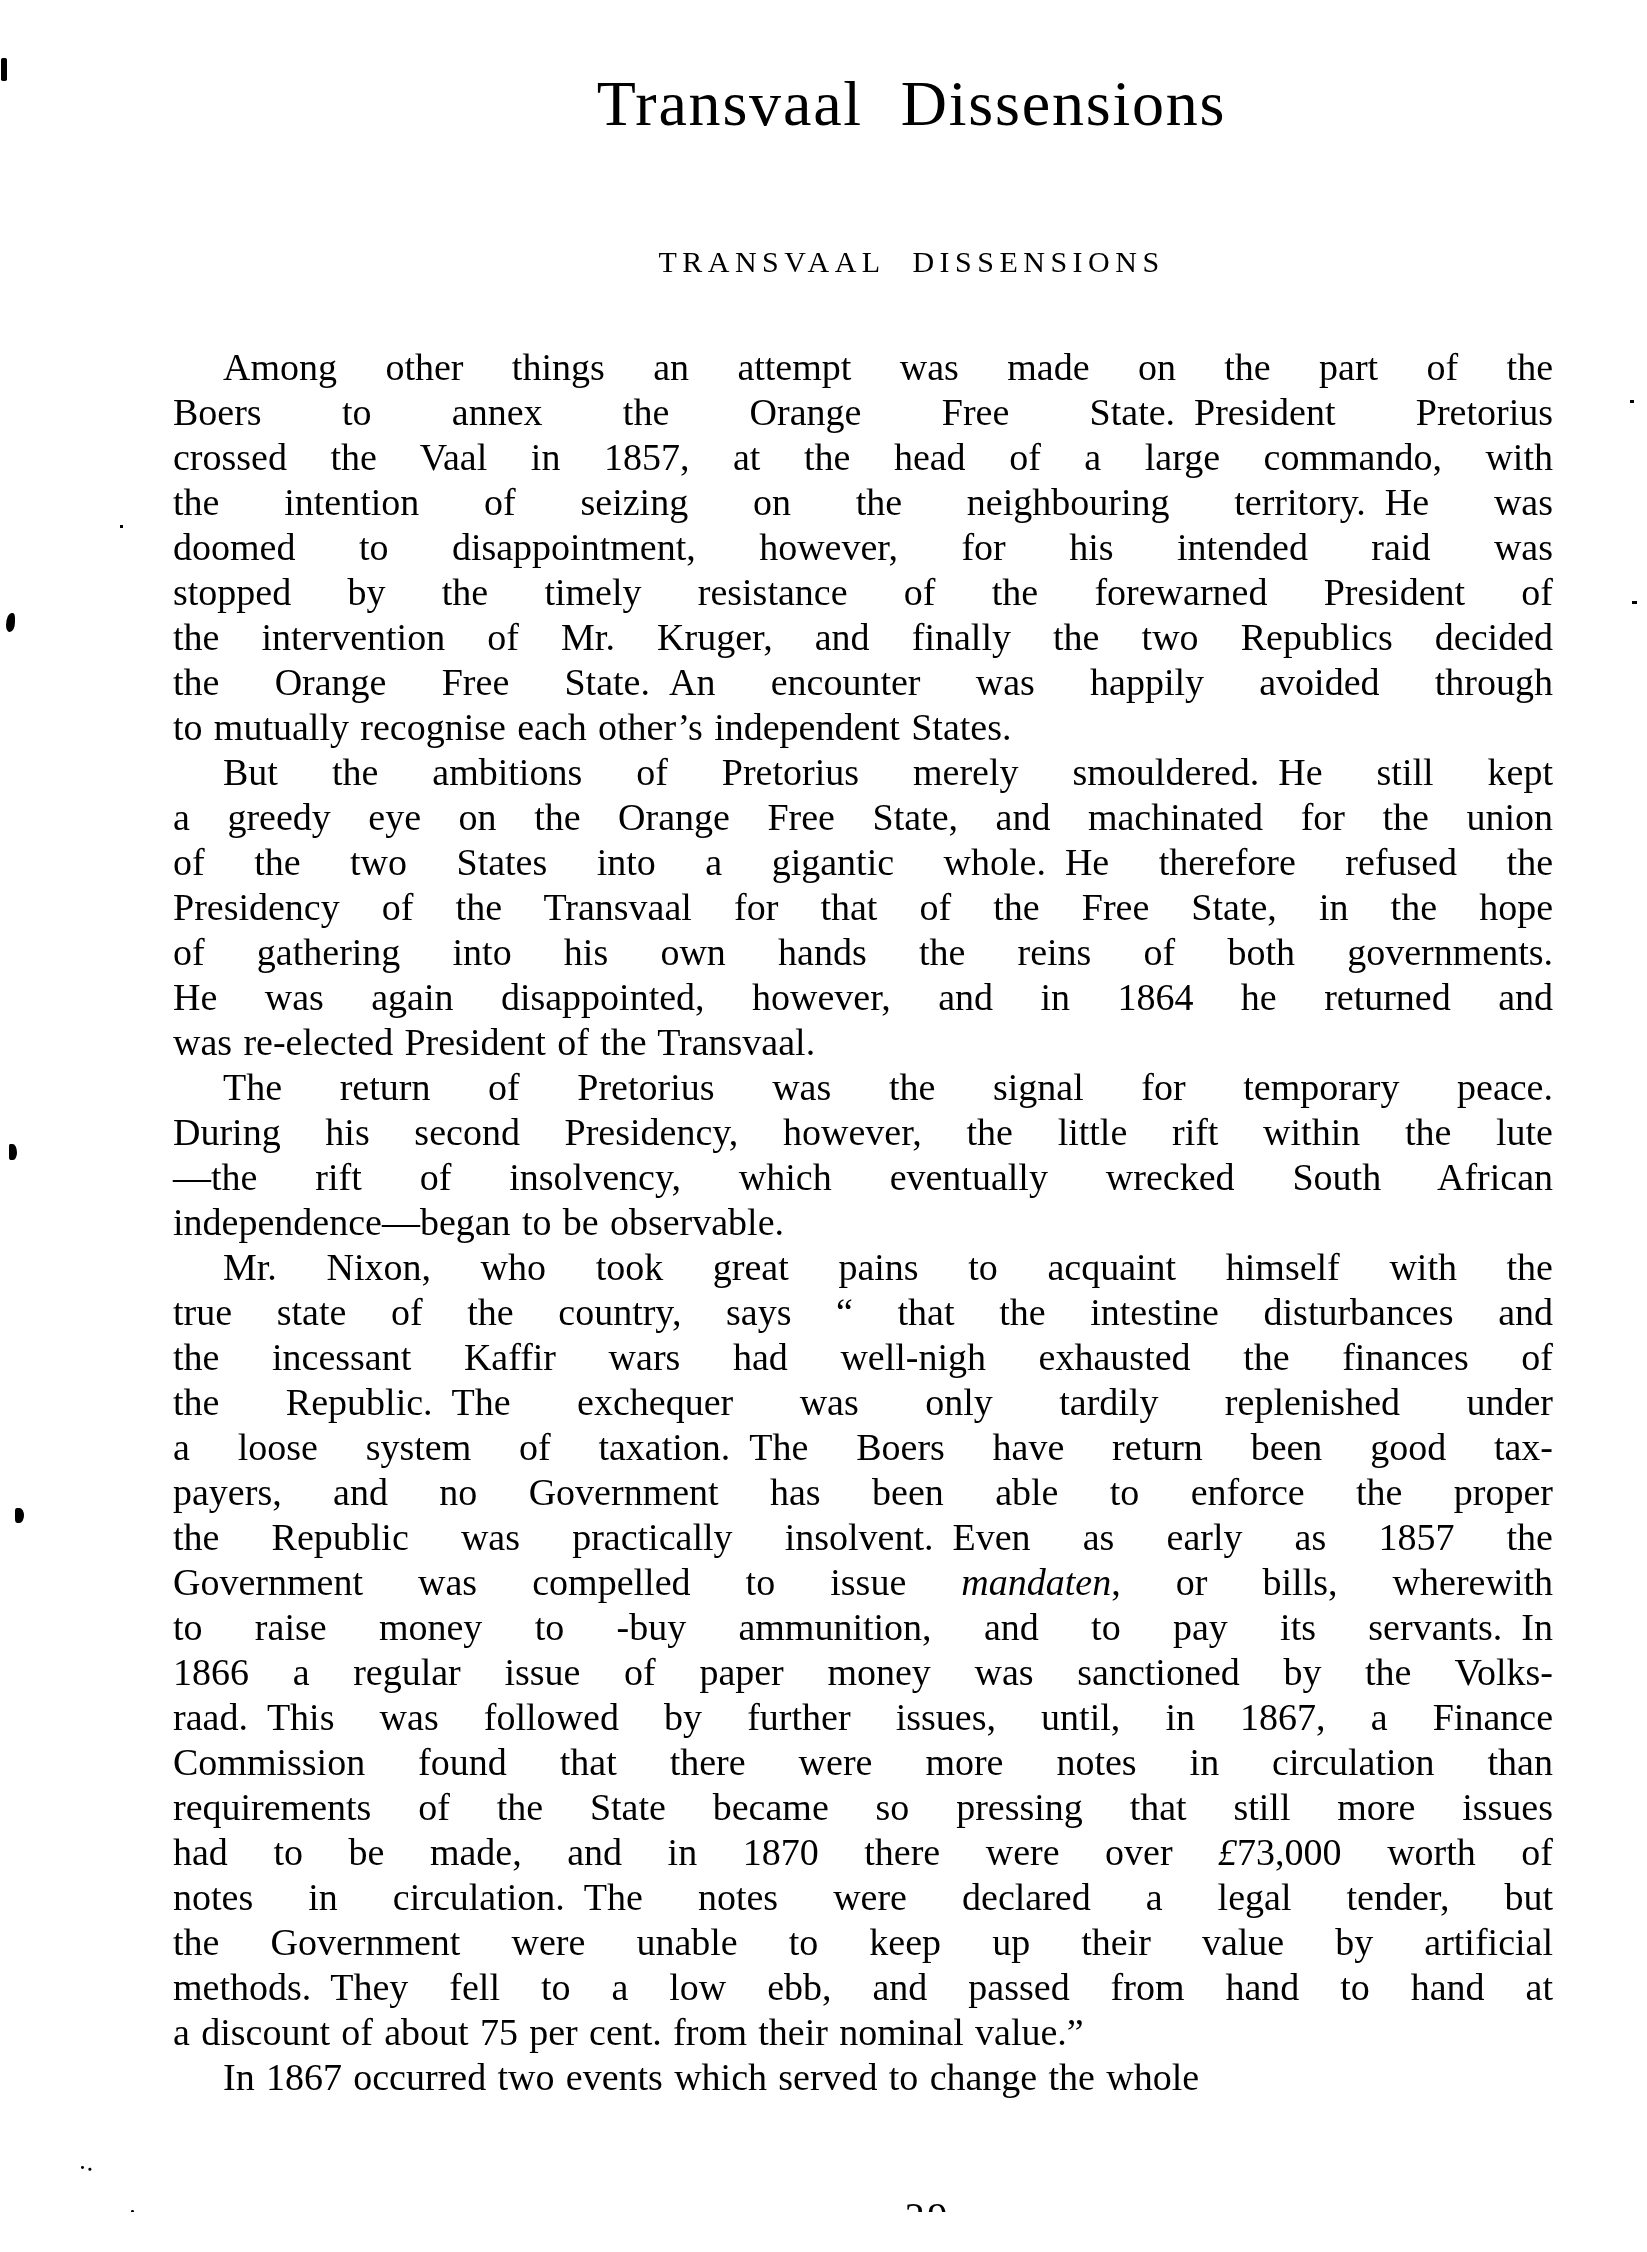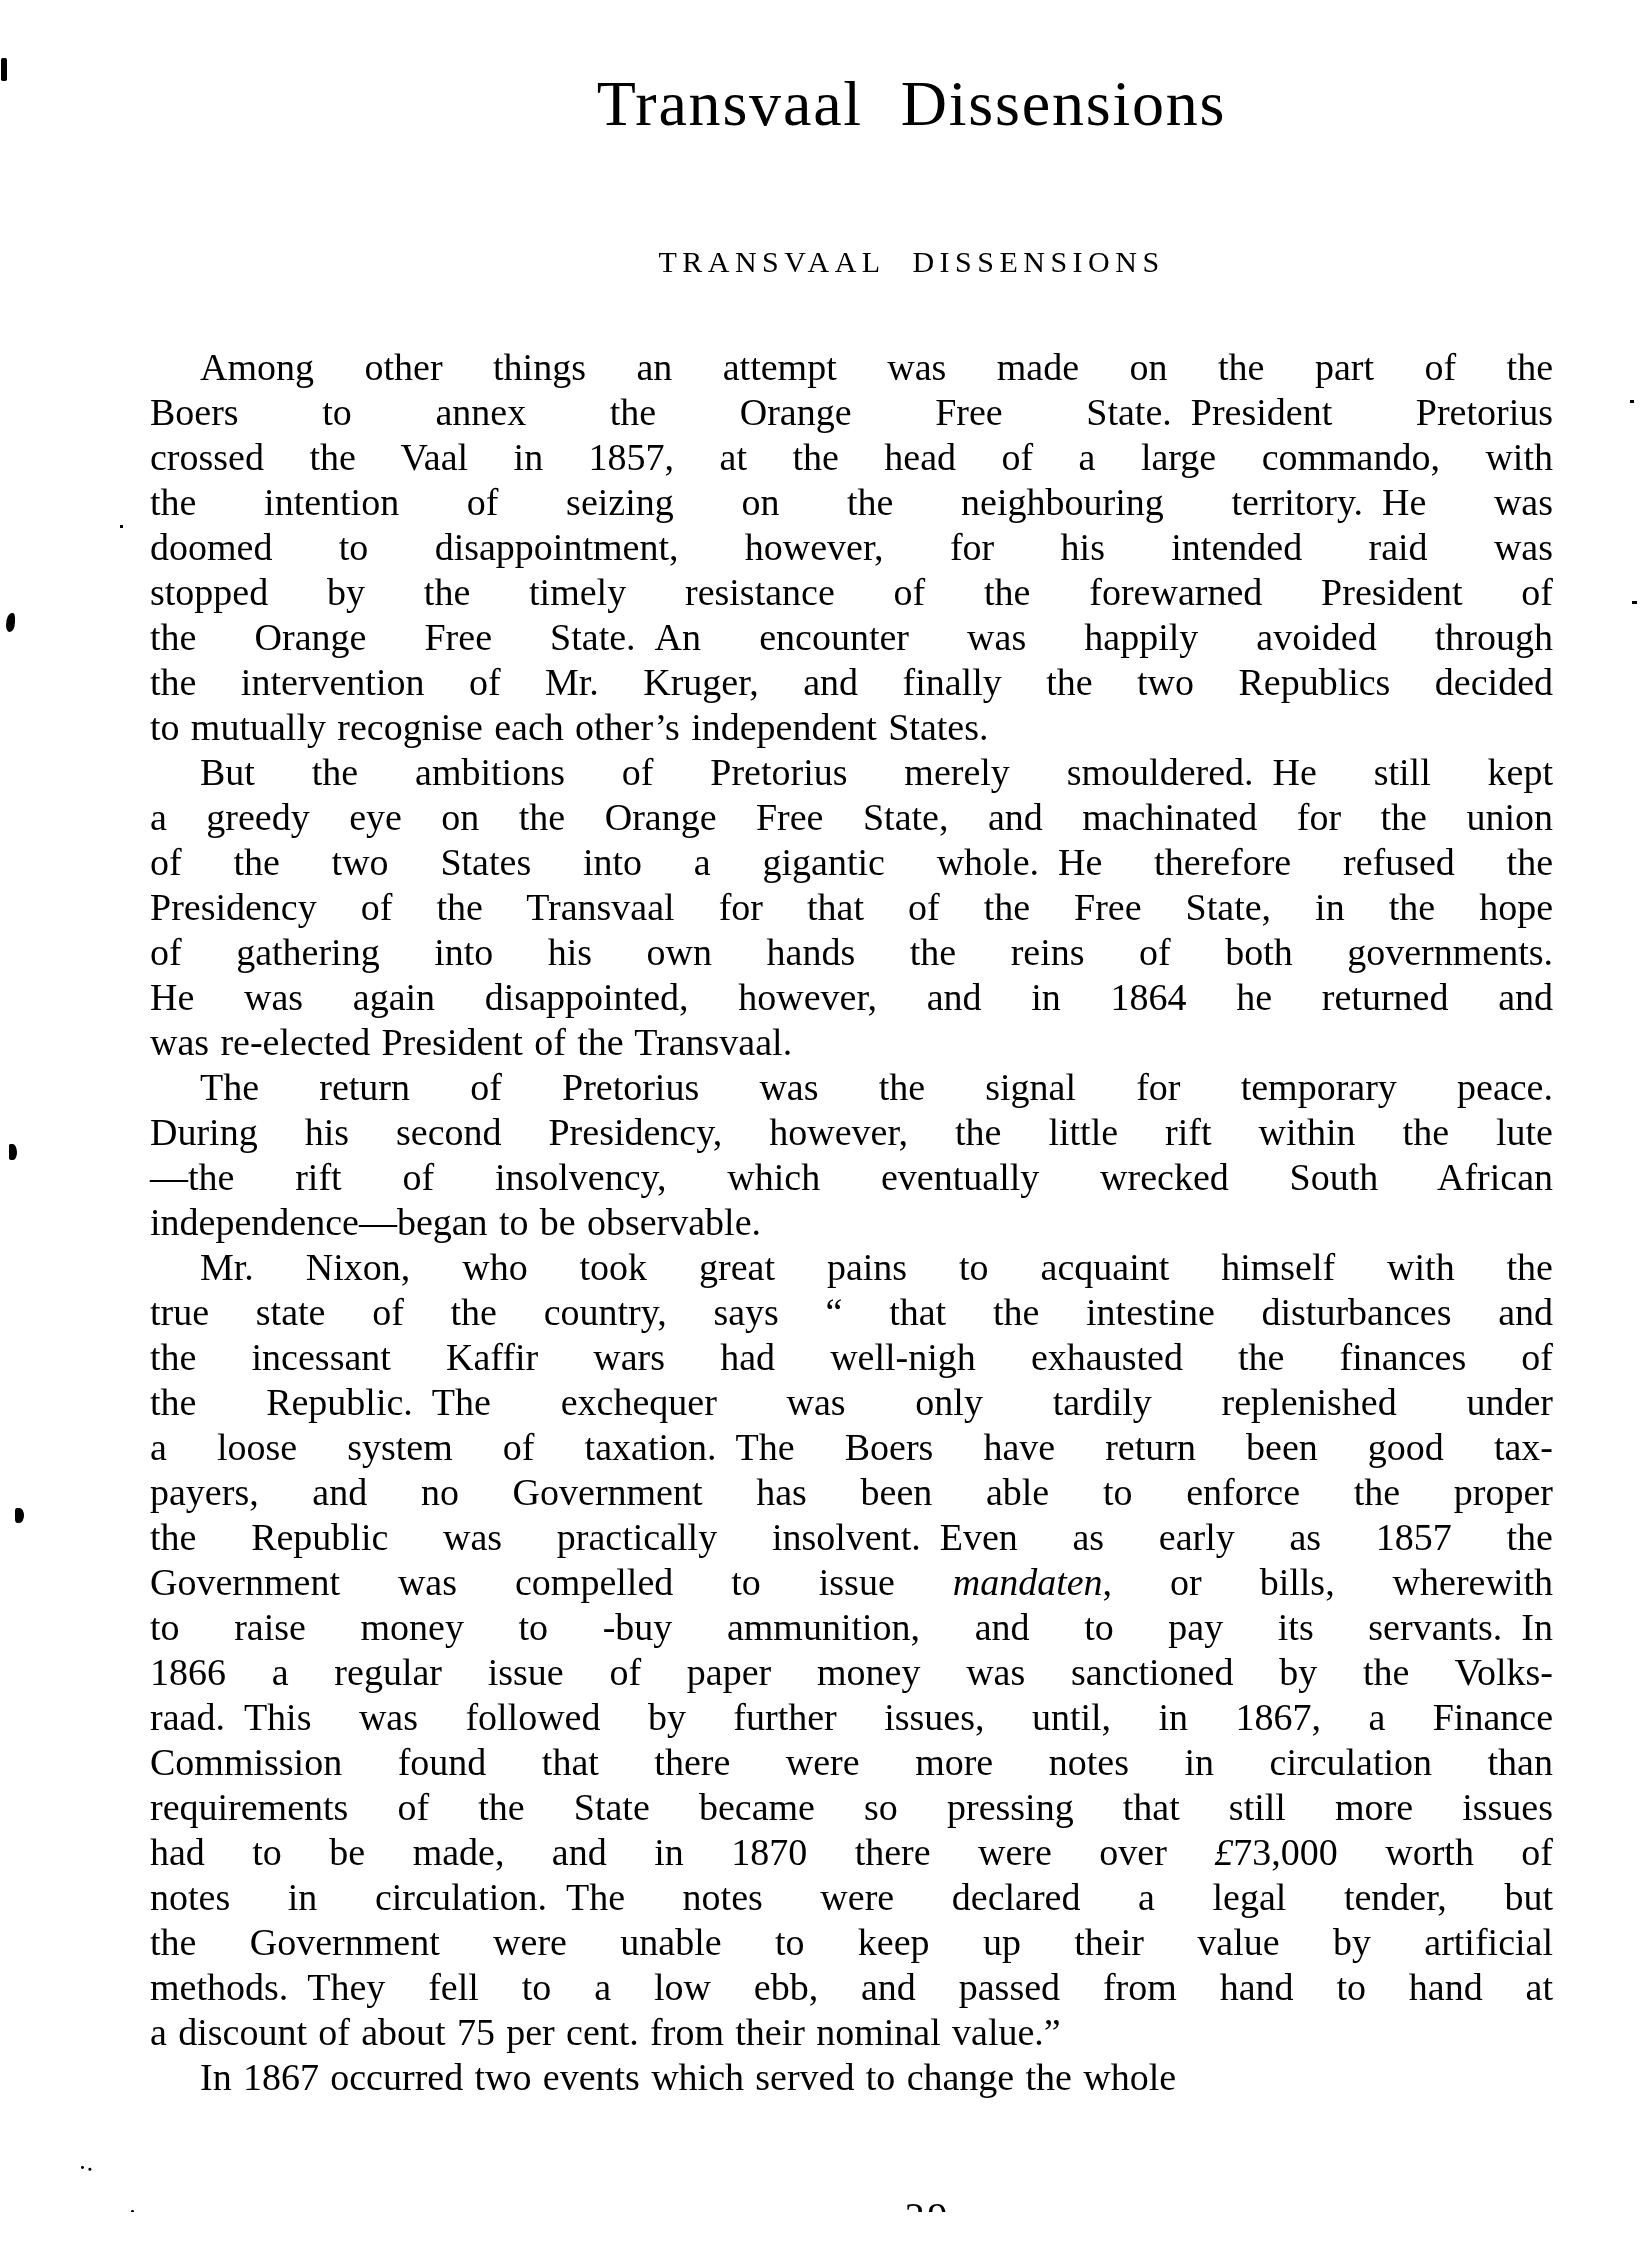--- a/index.html
+++ b/index.html
@@ -42,20 +42,21 @@
     top: 345px;
     left: 150px;
     width: 1403px;
     font-size: 38px;
     line-height: 45px;
     word-spacing: 1.8px;
   }
   .line {
     text-align: justify;
     text-align-last: justify;
+    margin-left: 23px;
   }
   .line.last { text-align-last: left; }
   .line.first { text-indent: 50px; }
   .page-number {
     position: absolute;
     top: 2193px;
     left: 138px;
     width: 1403px;
     transform: translateX(88px);
     text-align: center;
@@ -94,22 +95,22 @@
 
   <div class="running-head">TRANSVAAL DISSENSIONS</div>
 
   <div class="body-text">
       <div class="line first">Among other things an attempt was made on the part of the</div>
       <div class="line">Boers to annex the Orange Free State. President Pretorius</div>
       <div class="line">crossed the Vaal in 1857, at the head of a large commando, with</div>
       <div class="line">the intention of seizing on the neighbouring territory. He was</div>
       <div class="line">doomed to disappointment, however, for his intended raid was</div>
       <div class="line">stopped by the timely resistance of the forewarned President of</div>
+      <div class="line">the intervention of Mr. Kruger, and finally the two Republics decided</div>
       <div class="line">the Orange Free State. An encounter was happily avoided through</div>
-      <div class="line">the intervention of Mr. Kruger, and finally the two Republics decided</div>
       <div class="line last">to mutually recognise each other’s independent States.</div>
       <div class="line first">But the ambitions of Pretorius merely smouldered. He still kept</div>
       <div class="line">a greedy eye on the Orange Free State, and machinated for the union</div>
       <div class="line">of the two States into a gigantic whole. He therefore refused the</div>
       <div class="line">Presidency of the Transvaal for that of the Free State, in the hope</div>
       <div class="line">of gathering into his own hands the reins of both governments.</div>
       <div class="line">He was again disappointed, however, and in 1864 he returned and</div>
       <div class="line last">was re-elected President of the Transvaal.</div>
       <div class="line first">The return of Pretorius was the signal for temporary peace.</div>
       <div class="line">During his second Presidency, however, the little rift within the lute</div>

